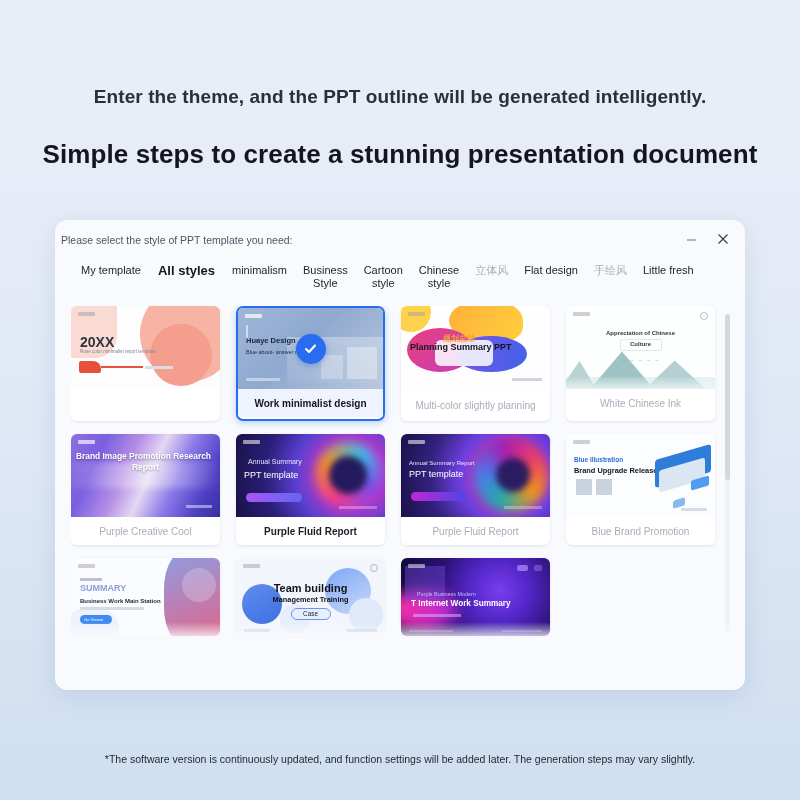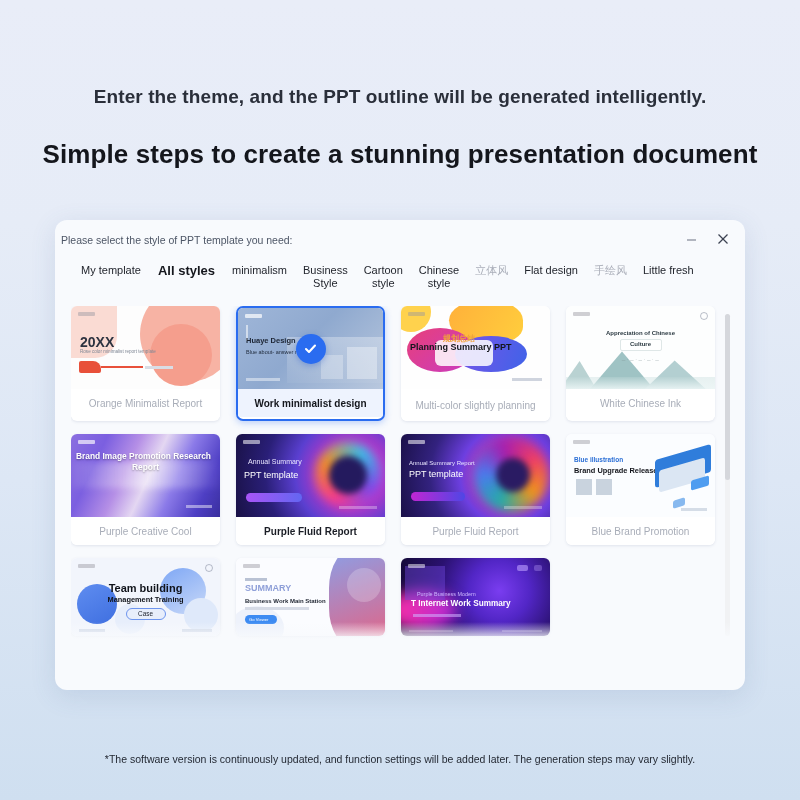--- a/index.html
+++ b/index.html
@@ -288,21 +288,20 @@
           <div style="position:absolute;right:-16px;top:-20px;width:96px;height:96px;border-radius:50%;background:#f7b3a4;"></div>
           <div style="position:absolute;right:8px;top:18px;width:62px;height:62px;border-radius:50%;background:#f59e8d;"></div>
           <div style="position:absolute;left:0;top:0;width:46px;height:52px;border-radius:0 0 22px 0;background:#fadbd3;"></div>
           <div class="t-mini-logo"></div>
           <div class="t-title" style="left:9px;top:29px;font-size:14px;color:#2d3340;">20XX</div>
           <div class="t-sub" style="left:9px;top:43px;font-size:4.6px;color:#7f8795;width:108px;">Rose color minimalist report template</div>
           <div style="position:absolute;left:8px;bottom:16px;width:22px;height:12px;background:#e8503a;border-radius:2px 8px 2px 2px;"></div>
           <div style="position:absolute;left:30px;bottom:21px;width:42px;height:2px;background:#e8503a;"></div>
           <div style="position:absolute;left:74px;bottom:20px;width:28px;height:3px;background:#d9dde5;"></div>
         </div>
-        <div class="card-label">Orange Minimalist Report</div>
       </div>
 
       <div class="card selected">
         <div class="thumb" style="background:linear-gradient(135deg,#9fb6d8 0%,#8fa9cf 45%,#b9c8de 100%);">
           <div style="position:absolute;right:0;bottom:6px;width:96px;height:46px;background:linear-gradient(180deg,rgba(255,255,255,.30),rgba(255,255,255,.05));"></div>
           <div style="position:absolute;right:6px;bottom:10px;width:30px;height:32px;background:rgba(255,255,255,.35);"></div>
           <div style="position:absolute;right:40px;bottom:10px;width:22px;height:24px;background:rgba(255,255,255,.28);"></div>
           <div class="t-mini-logo" style="background:rgba(255,255,255,.7);"></div>
           <div style="position:absolute;left:8px;top:17px;width:2px;height:16px;background:rgba(255,255,255,.55);"></div>
           <div class="t-title" style="left:8px;top:29px;font-size:7.5px;color:#1b2433;">Huaye Design</div>
@@ -395,48 +394,48 @@
           <div style="position:absolute;right:4px;top:18px;width:56px;height:28px;background:#2f7ddb;transform:skewY(-16deg);border-radius:3px;"></div>
           <div style="position:absolute;right:10px;top:30px;width:46px;height:22px;background:#dbe6f3;transform:skewY(-16deg);border-radius:3px;"></div>
           <div style="position:absolute;right:6px;top:44px;width:18px;height:10px;background:#4f9df0;transform:skewY(-16deg);border-radius:2px;"></div>
           <div style="position:absolute;right:30px;bottom:10px;width:12px;height:8px;background:#87b9ef;transform:skewY(-16deg);border-radius:2px;"></div>
           <div style="position:absolute;right:8px;bottom:6px;width:26px;height:3px;background:#d5dde7;"></div>
         </div>
         <div class="card-label">Blue Brand Promotion</div>
       </div>
 
       <div class="card">
+        <div class="thumb" style="background:#fbfcff;height:78px;">
+          <div style="position:absolute;right:-8px;top:-10px;width:64px;height:100px;border-radius:40% 0 0 40%;background:linear-gradient(160deg,#8aa0e8,#e8607f);"></div>
+          <div style="position:absolute;right:4px;top:10px;width:34px;height:34px;border-radius:50%;background:rgba(255,255,255,.22);"></div>
+          <div style="position:absolute;left:-6px;bottom:-14px;width:54px;height:44px;border-radius:50%;background:#eef2fb;"></div>
+          <div class="t-mini-logo"></div>
+          <div style="position:absolute;left:9px;top:20px;width:22px;height:3px;background:#b9c2d4;"></div>
+          <div class="t-title" style="left:9px;top:26px;font-size:9px;color:#8e9fd8;">SUMMARY</div>
+          <div class="t-sub" style="left:9px;top:40px;font-size:6px;color:#242a36;font-weight:700;">Business Work Main Station</div>
+          <div style="position:absolute;left:9px;top:49px;width:64px;height:3px;background:#d6dbe6;"></div>
+          <div class="t-pill" style="left:9px;top:57px;width:32px;height:9px;background:#3d8bf2;"></div>
+          <div style="position:absolute;left:13px;top:59px;font-size:4.2px;color:#fff;">Go Viewer</div>
+        </div>
+      </div>
+
+      <div class="card">
         <div class="thumb" style="background:#f2f5fc;height:78px;">
           <div style="position:absolute;left:6px;top:26px;width:40px;height:40px;border-radius:50%;background:linear-gradient(150deg,#5f8df0,#3f6fe0);"></div>
           <div style="position:absolute;right:14px;top:10px;width:46px;height:46px;border-radius:50%;background:linear-gradient(150deg,#7ea7f5,#c9d9f8);"></div>
           <div style="position:absolute;right:2px;bottom:4px;width:34px;height:34px;border-radius:50%;background:#dfe9fa;"></div>
           <div style="position:absolute;left:44px;bottom:2px;width:30px;height:30px;border-radius:50%;background:#e7eefb;"></div>
           <div class="t-mini-logo"></div>
           <div class="t-corner-dot"></div>
           <div class="t-title" style="left:0;right:0;text-align:center;top:25px;font-size:11px;color:#10131a;">Team building</div>
           <div class="t-sub" style="left:0;right:0;text-align:center;top:38px;font-size:7.4px;color:#10131a;font-weight:700;">Management Training</div>
           <div class="t-pill" style="left:50%;transform:translateX(-50%);top:50px;width:40px;height:12px;background:#e8eefb;border:1px solid #6d94ee;"></div>
           <div style="position:absolute;left:0;right:0;text-align:center;top:52px;font-size:6.4px;color:#1a1f2b;">Case</div>
           <div style="position:absolute;left:8px;bottom:4px;width:26px;height:3px;background:#cdd6e6;"></div>
           <div style="position:absolute;right:8px;bottom:4px;width:30px;height:3px;background:#cdd6e6;"></div>
-        </div>
-      </div>
-
-      <div class="card">
-        <div class="thumb" style="background:#fbfcff;height:78px;">
-          <div style="position:absolute;right:-8px;top:-10px;width:64px;height:100px;border-radius:40% 0 0 40%;background:linear-gradient(160deg,#8aa0e8,#e8607f);"></div>
-          <div style="position:absolute;right:4px;top:10px;width:34px;height:34px;border-radius:50%;background:rgba(255,255,255,.22);"></div>
-          <div style="position:absolute;left:-6px;bottom:-14px;width:54px;height:44px;border-radius:50%;background:#eef2fb;"></div>
-          <div class="t-mini-logo"></div>
-          <div style="position:absolute;left:9px;top:20px;width:22px;height:3px;background:#b9c2d4;"></div>
-          <div class="t-title" style="left:9px;top:26px;font-size:9px;color:#8e9fd8;">SUMMARY</div>
-          <div class="t-sub" style="left:9px;top:40px;font-size:6px;color:#242a36;font-weight:700;">Business Work Main Station</div>
-          <div style="position:absolute;left:9px;top:49px;width:64px;height:3px;background:#d6dbe6;"></div>
-          <div class="t-pill" style="left:9px;top:57px;width:32px;height:9px;background:#3d8bf2;"></div>
-          <div style="position:absolute;left:13px;top:59px;font-size:4.2px;color:#fff;">Go Viewer</div>
         </div>
       </div>
 
       <div class="card">
         <div class="thumb" style="background:radial-gradient(circle at 66% 42%, #7a3df0 0%, #5226c6 28%, #2a1170 58%, #120a33 100%);height:78px;">
           <div style="position:absolute;left:-14px;bottom:6px;width:70px;height:40px;border-radius:50%;background:linear-gradient(90deg,#ff2fa0,#b12ad6);filter:blur(7px);"></div>
           <div style="position:absolute;left:4px;top:8px;width:40px;height:34px;background:rgba(110,70,220,.45);"></div>
           <div class="t-mini-logo" style="background:rgba(255,255,255,.5);"></div>
           <div style="position:absolute;right:22px;top:7px;width:11px;height:6px;border-radius:2px;background:rgba(190,160,255,.6);"></div>
           <div style="position:absolute;right:8px;top:7px;width:8px;height:6px;border-radius:2px;background:rgba(190,160,255,.35);"></div>

